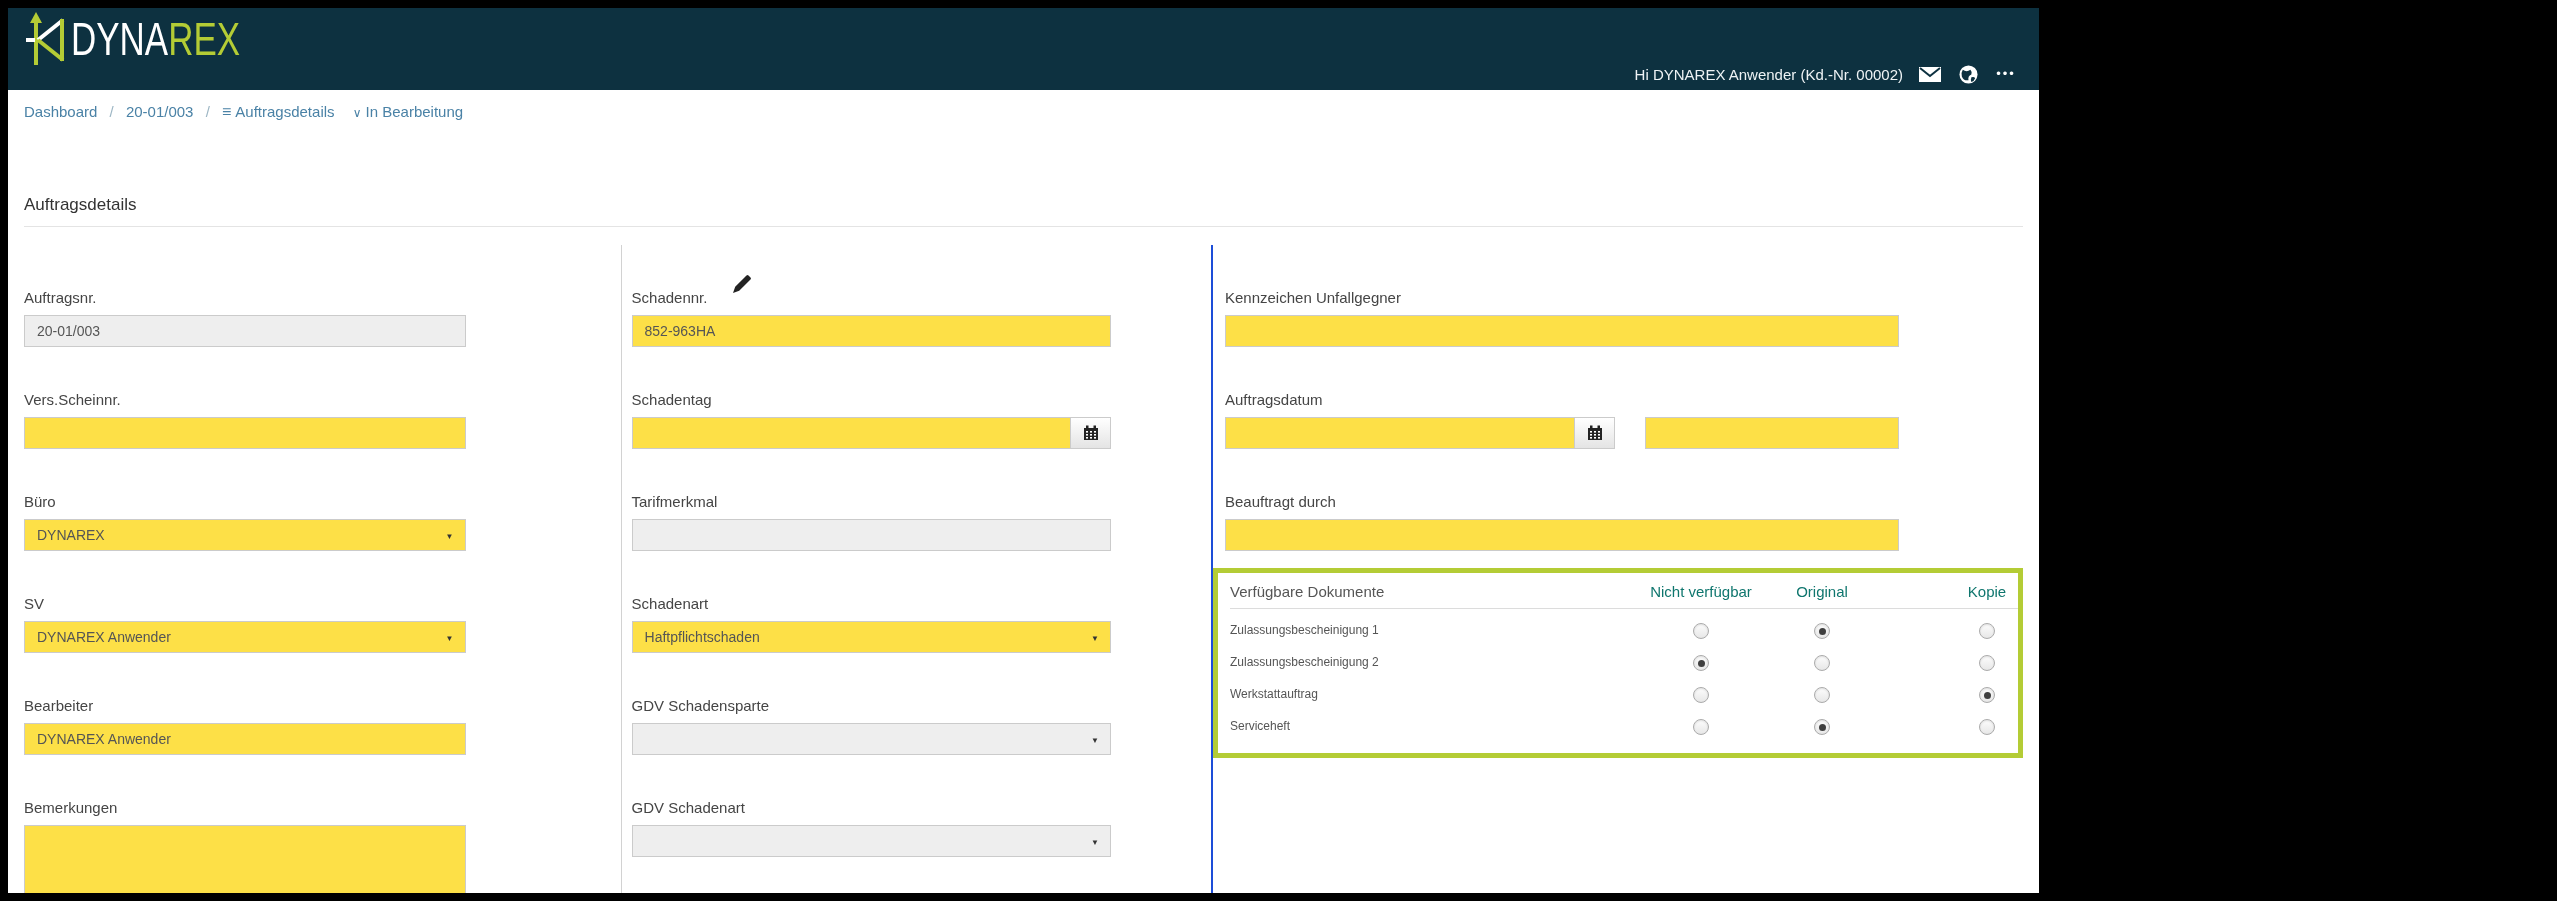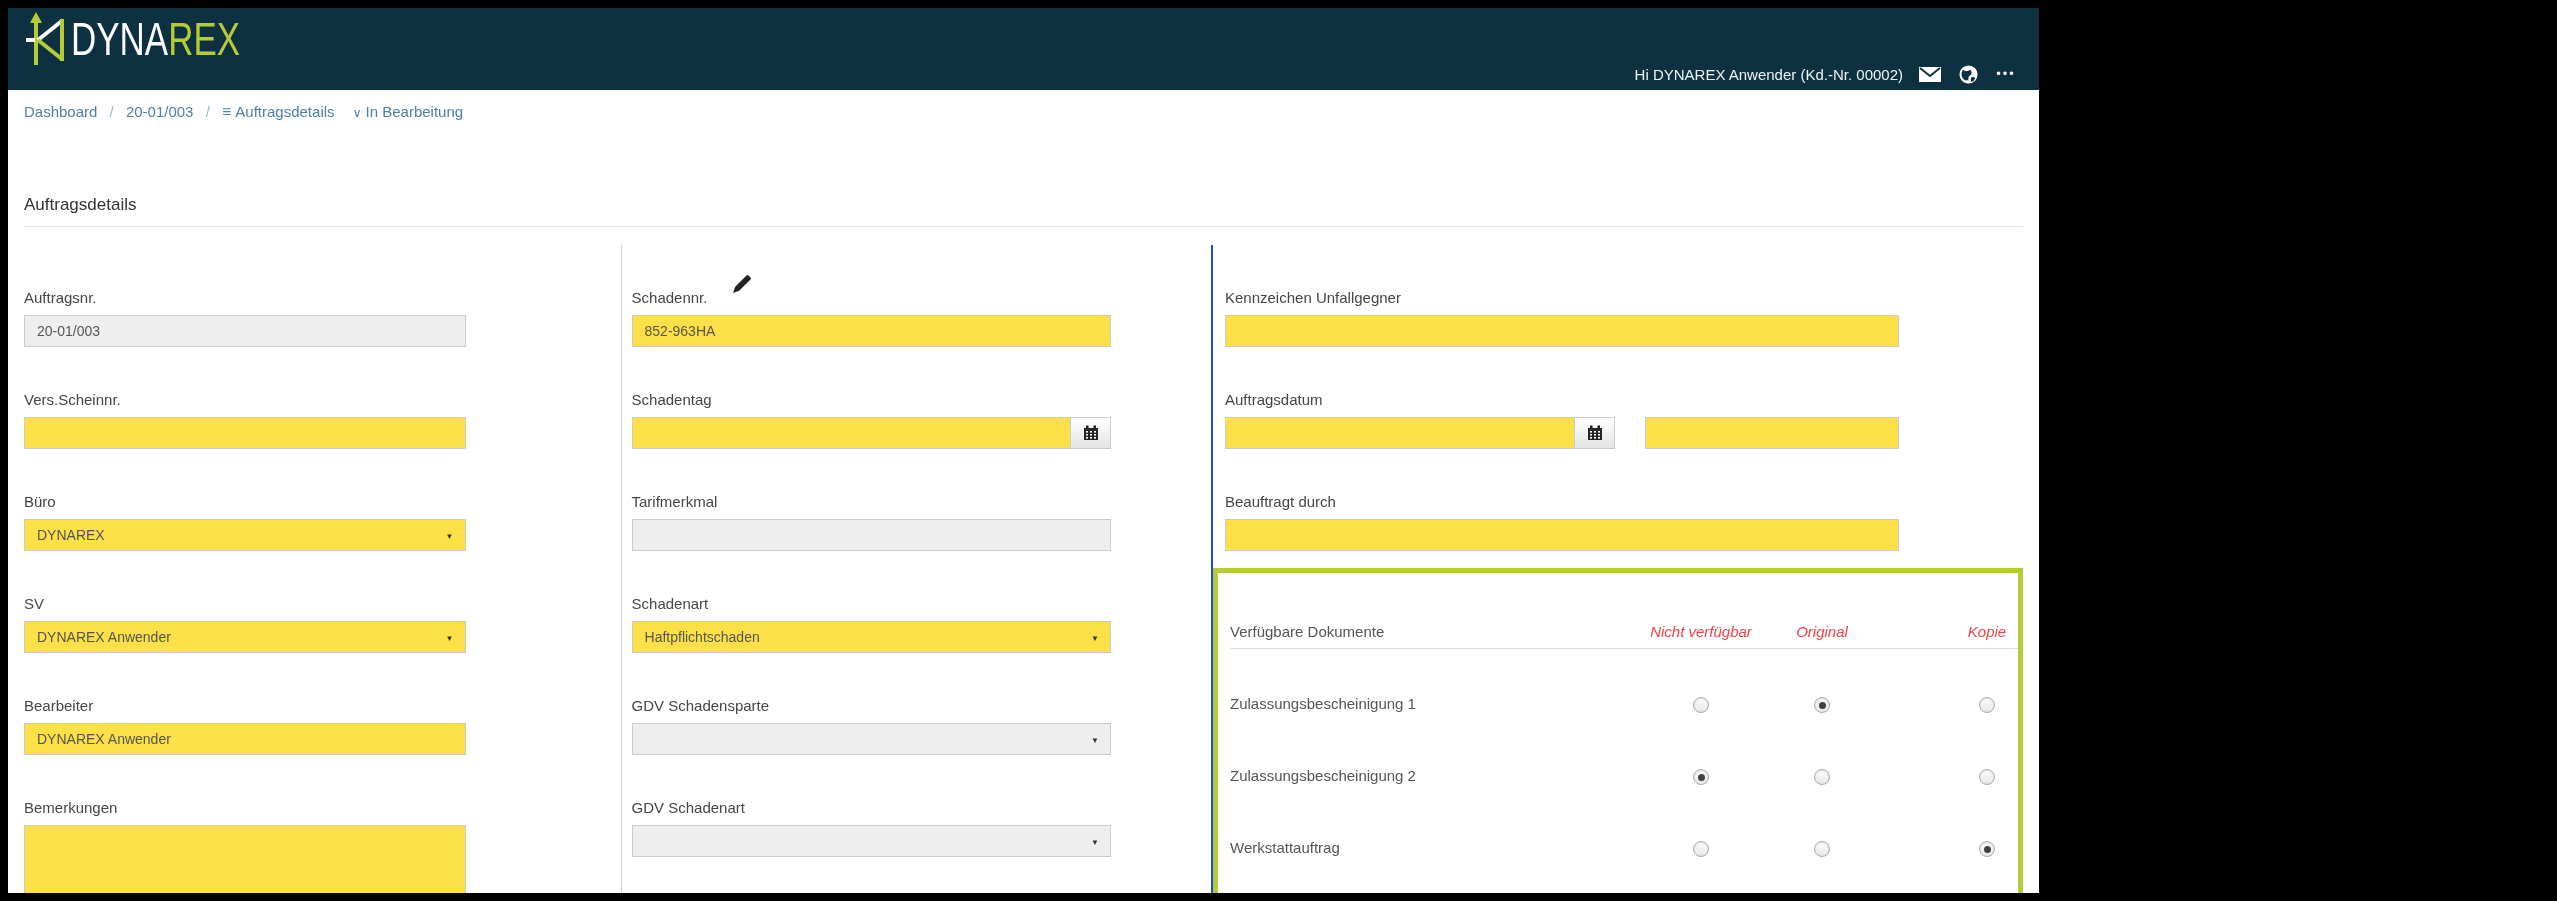--- a/index.html
+++ b/index.html
@@ -63,26 +63,26 @@
                 display:flex; align-items:center; justify-content:center; }
 
   .date-row { display:flex; }
   .date-row .date-part { display:flex; width:390px; }
   .date-row .date-part .text-input { width:350px; flex:none; }
   .date-row .extra-input { width:254px; margin-left:30px; }
 
   
   .doc-panel { margin-left:-12px; margin-top:11px; width:810px;
                border:5px solid #b4cc35; padding:8px 0 10px 12px; }
-  .doc-header, .doc-row { position:relative; height:32px;margin-top:40px; }
+  .doc-header, .doc-row { position:relative; height:32px; }
   .doc-header { height:28px; border-bottom:1px solid #dcdcdc; margin-bottom:6px; }
   .doc-header-name { font-size:15px; color:#555; line-height:22px; }
-  .doc-opt-head { position:absolute; top:0; transform:translateX(-50%); font-size:15px; color:#ef4444;
-                  white-space:nowrap; line-height:22px;font-style:italic; }
-  .doc-row-name { font-size:15px; color:#555; line-height:30px; }
+  .doc-opt-head { position:absolute; top:0; transform:translateX(-50%); font-size:15px; color:#0f766e;
+                  white-space:nowrap; line-height:22px; }
+  .doc-row-name { font-size:12px; color:#555; line-height:30px; }
   .radio-cell { position:absolute; top:8px; transform:translateX(-50%); }
   .opt-0 { left:471px; } .opt-1 { left:592px; } .opt-2 { left:757px; }
   .radio-dot { display:flex; align-items:center; justify-content:center;
                width:16px; height:16px; border-radius:50%;
                border:1px solid #ababab; background:linear-gradient(#fdfdfd,#e7e7e7);
                box-shadow:inset 0 1px 2px rgba(0,0,0,0.12); cursor:pointer; }
   .radio-dot.checked::after { content:""; width:7px; height:7px; border-radius:50%; background:#3f3f3f; }
 </style>
 </head>
 <body>

